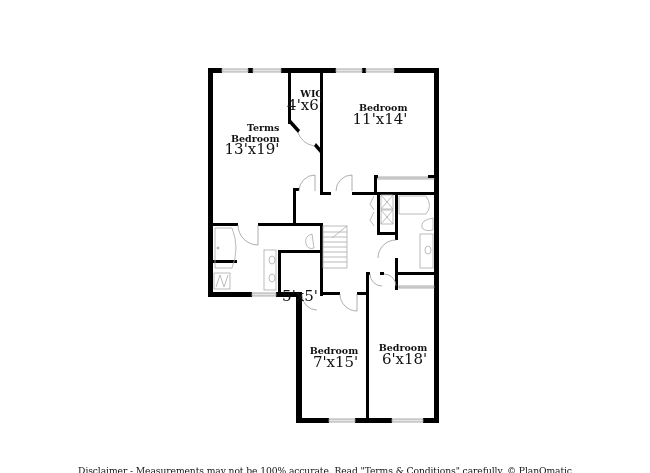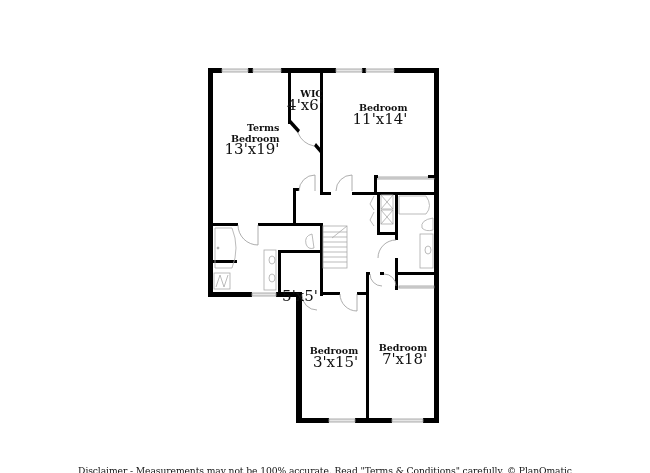--- a/index.html
+++ b/index.html
@@ -145,21 +145,21 @@
   <div>Bedroom</div>
   <div class="dim">11'x14'</div>
 </div>
 
 <div class="room-label" style="left:300px; top:265px;margin-top:26px;">
   <div class="dim">5'x5'</div>
 </div>
 
 <div class="room-label" style="left:334px; top:346px;">
   <div>Bedroom</div>
-  <div class="dim">3'x15'</div>
+  <div class="dim">7'x15'</div>
 </div>
 
 <div class="room-label" style="left:403px; top:343px;">
   <div>Bedroom</div>
-  <div class="dim">7'x18'</div>
+  <div class="dim">6'x18'</div>
 </div>
 
 <div id="disclaimer">Disclaimer - Measurements may not be 100% accurate. Read "Terms &amp; Conditions" carefully. © PlanOmatic</div>
 
 </body></html>

